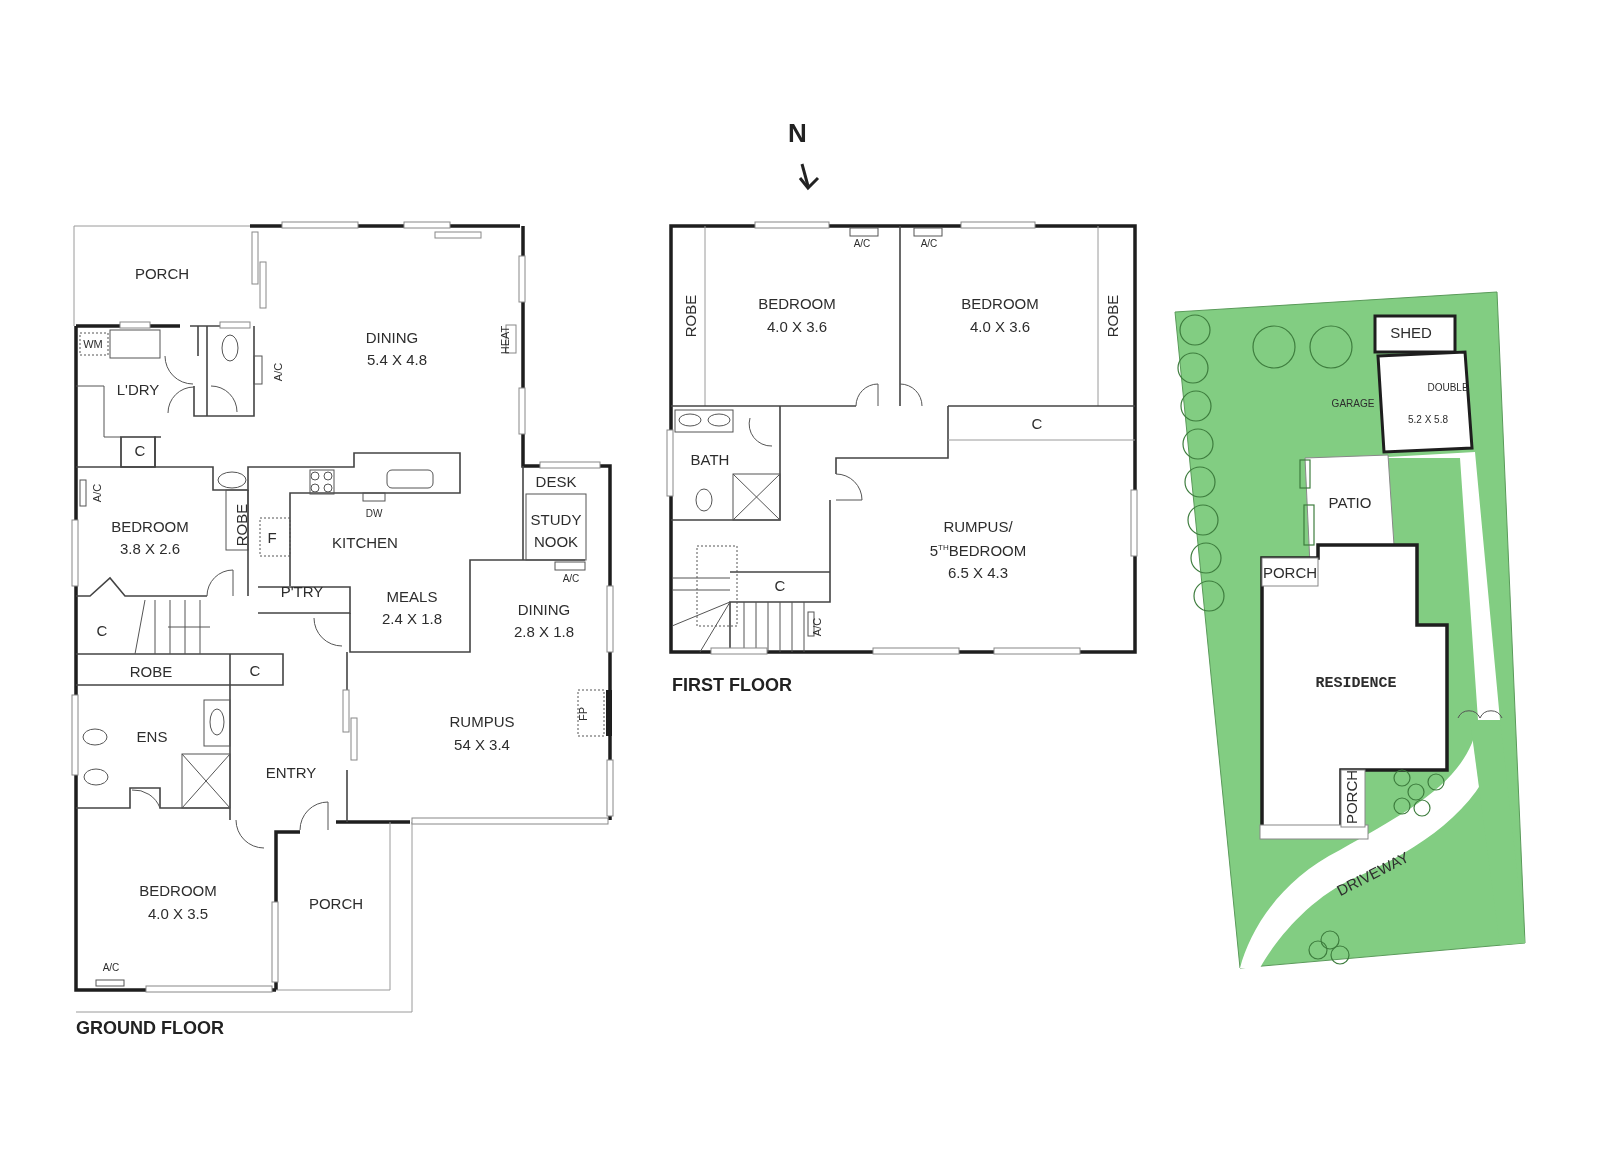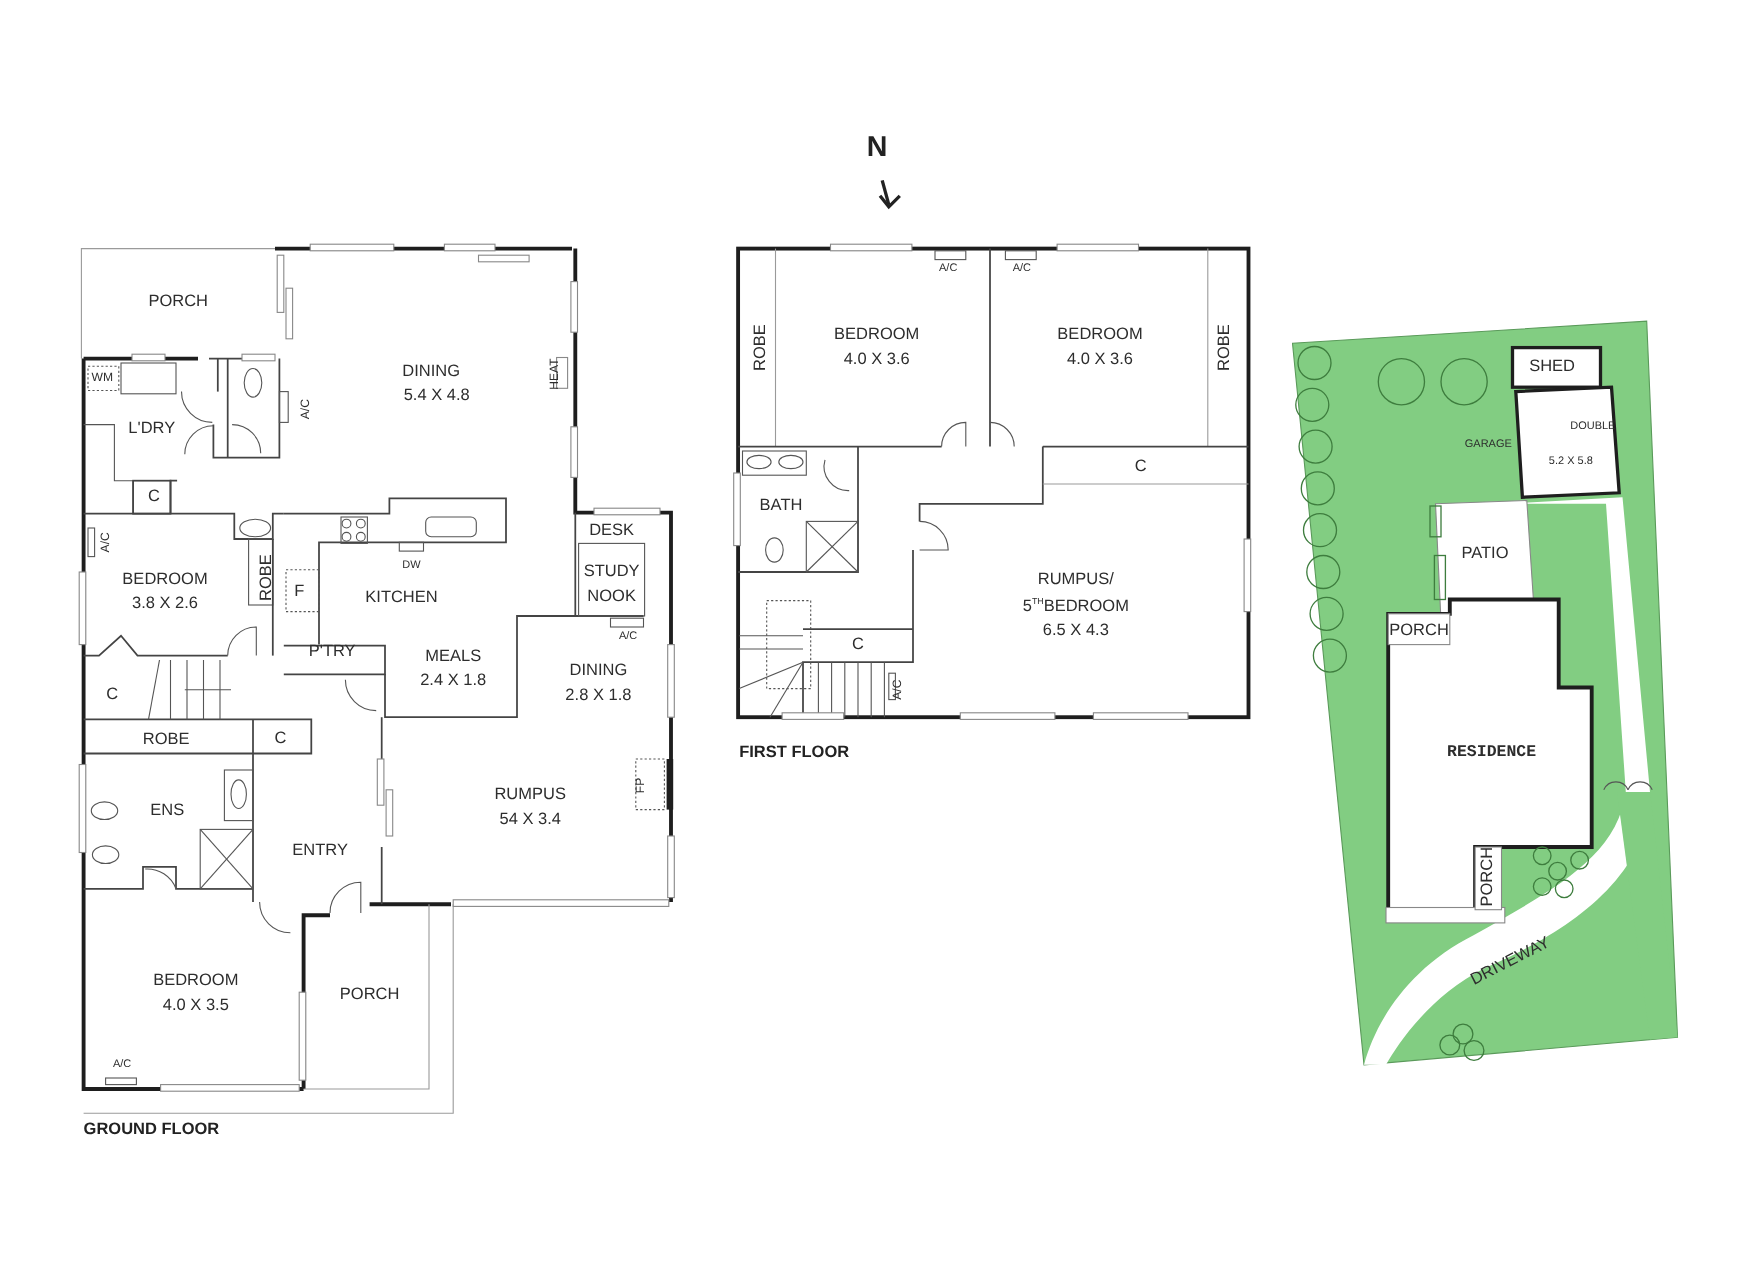--- a/index.html
+++ b/index.html
@@ -12,21 +12,21 @@
   .faint { stroke:#9a9a9a; stroke-width:1; fill:none; }
   .win { fill:#fff; stroke:#888; stroke-width:1; }
   .door { stroke:#555; stroke-width:1; fill:none; }
   .lbl { position:absolute; text-align:center; font-size:15px; line-height:22px;
          color:#2d2d2d; white-space:nowrap; transform:translate(-50%,-50%); }
   .sm { font-size:11px; line-height:13px; }
   .xs { font-size:10px; line-height:12px; }
   .rot { transform:translate(-50%,-50%) rotate(-90deg); }
   .rot-d { transform:translate(-50%,-50%) rotate(-27deg); }
   .bold { font-weight:bold;font-family:Liberation Mono, monospace; }
-  .floorlbl { position:absolute; font-weight:bold; font-size:15px; color:#222; }
+  .floorlbl { position:absolute; font-weight:bold; font-size:18px; color:#222; }
   .north { position:absolute; font-weight:bold; font-size:26px; color:#222; }
 </style>
 </head>
 <body>
 
 <svg id="plan" width="1600" height="1157" viewBox="0 0 1600 1157">
 
   <g>
 
     <polyline class="faint" points="74,326 74,226 250,226"></polyline>

